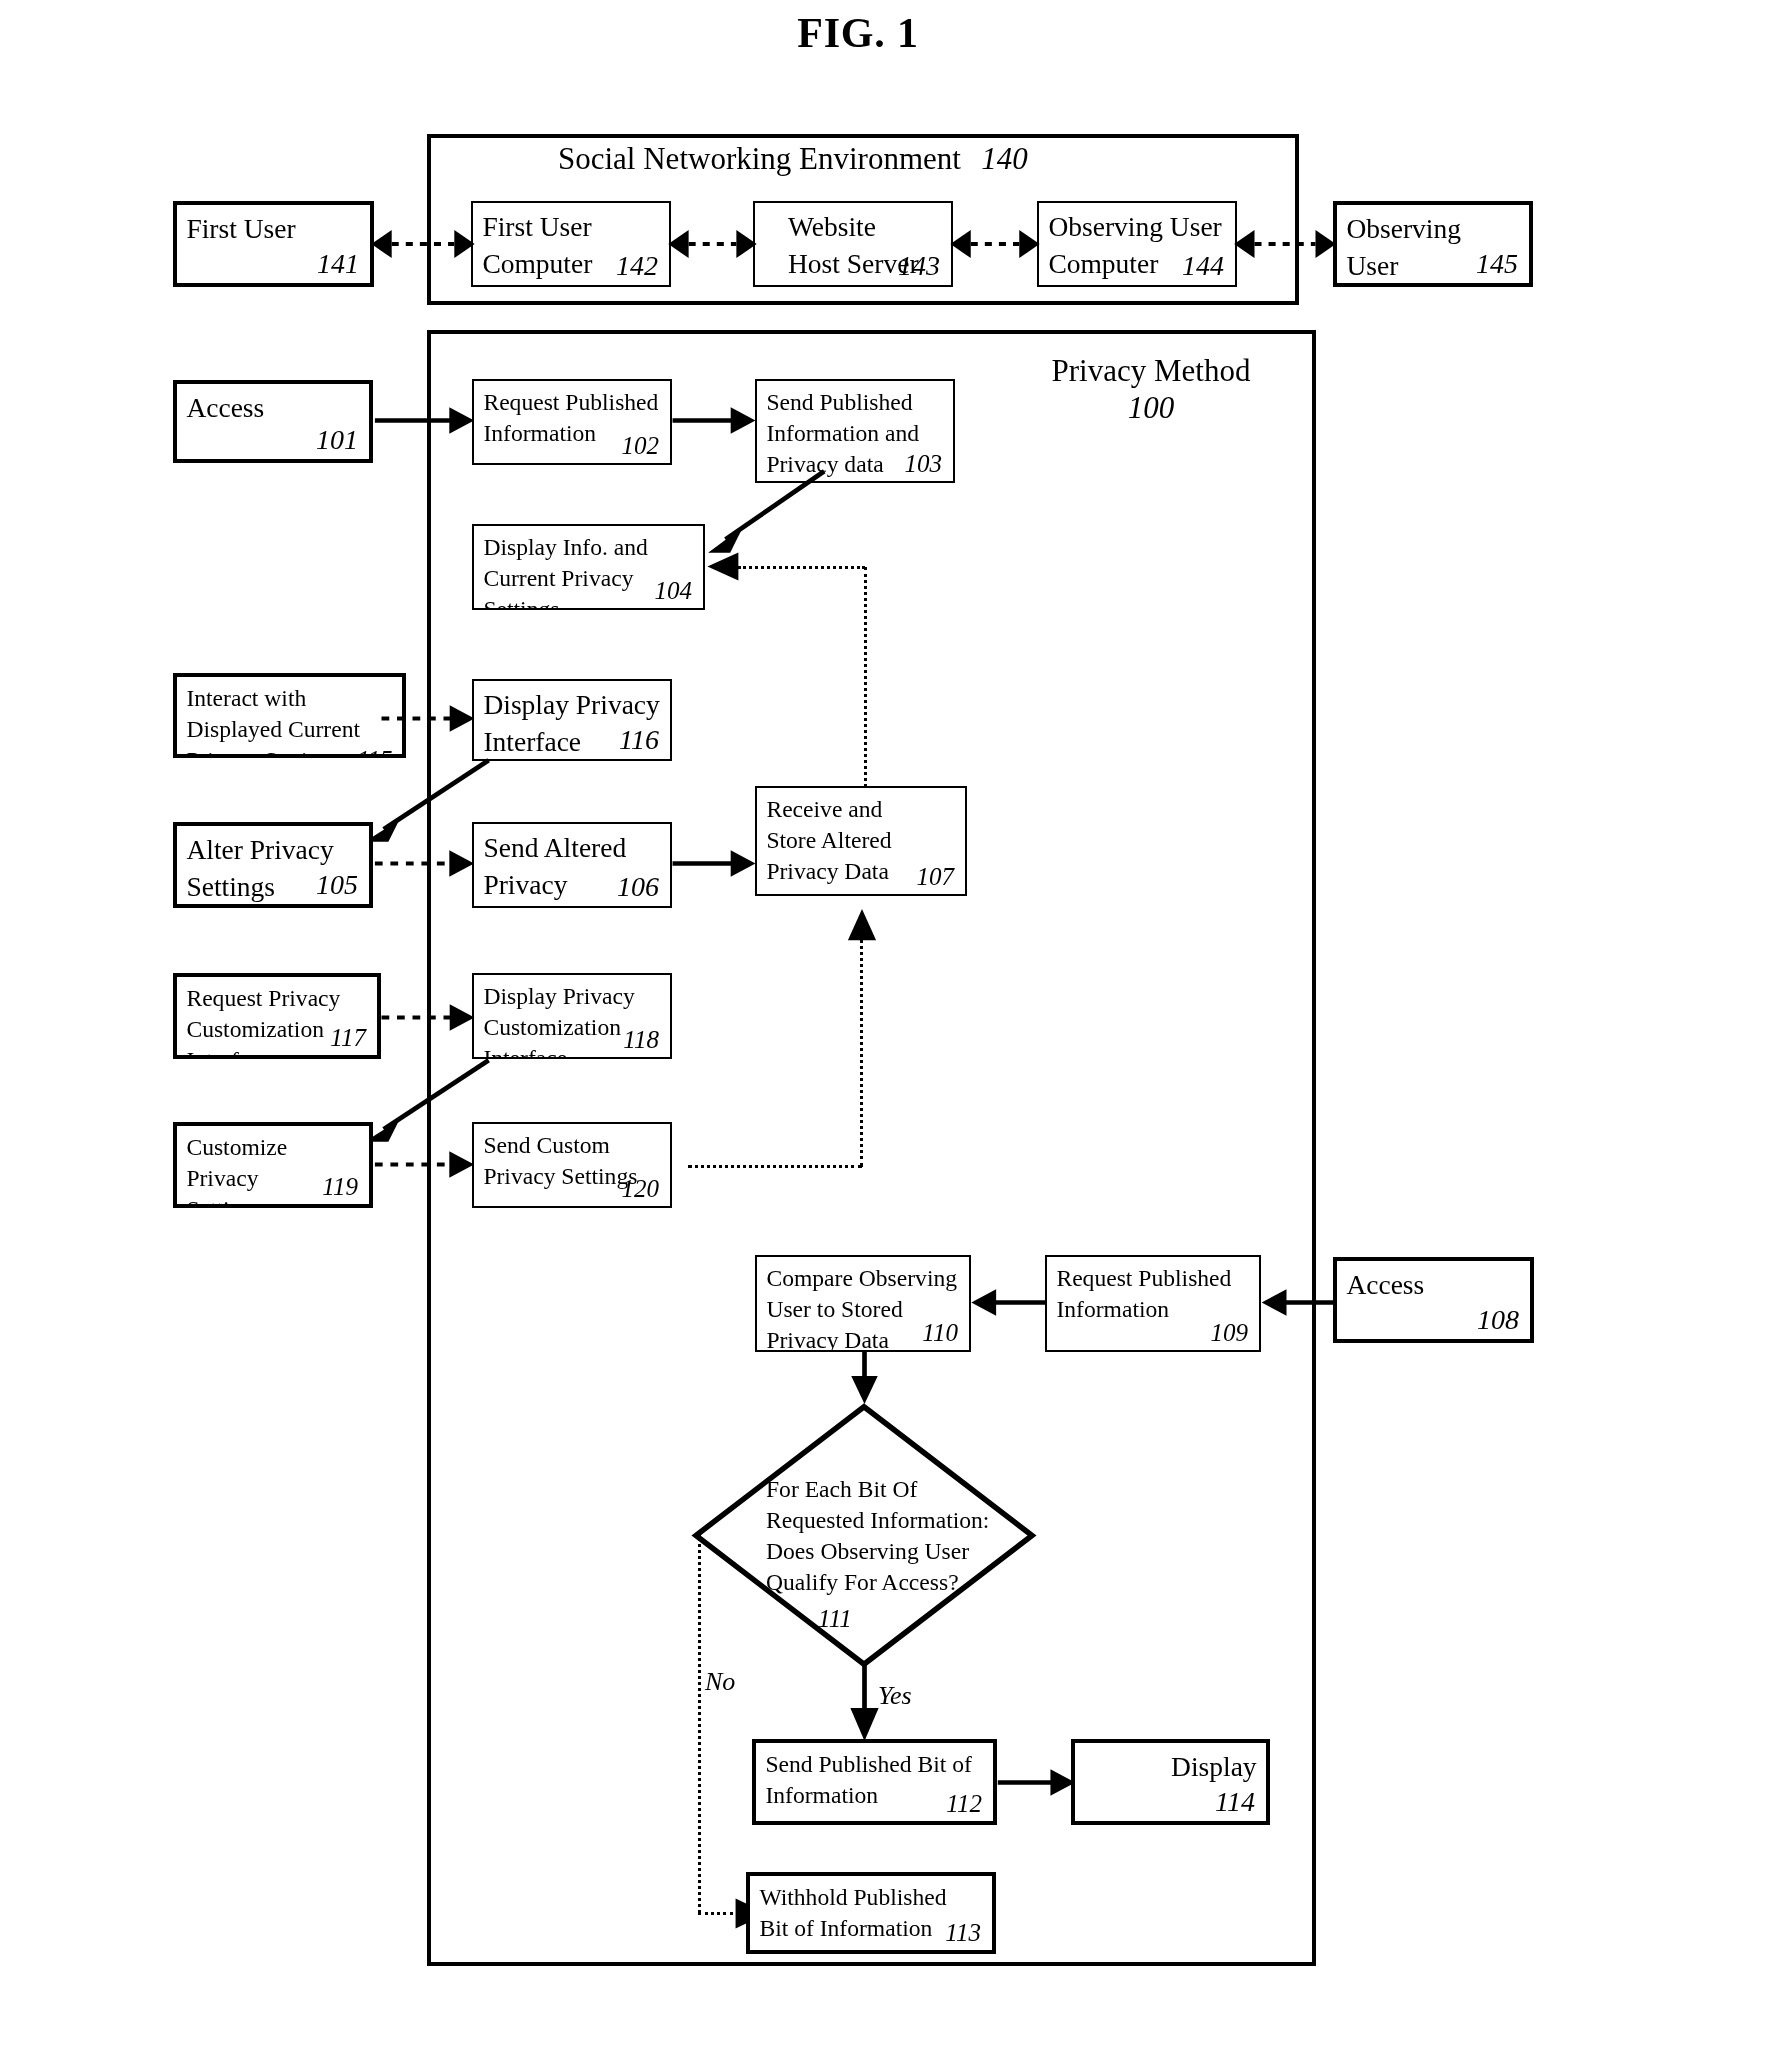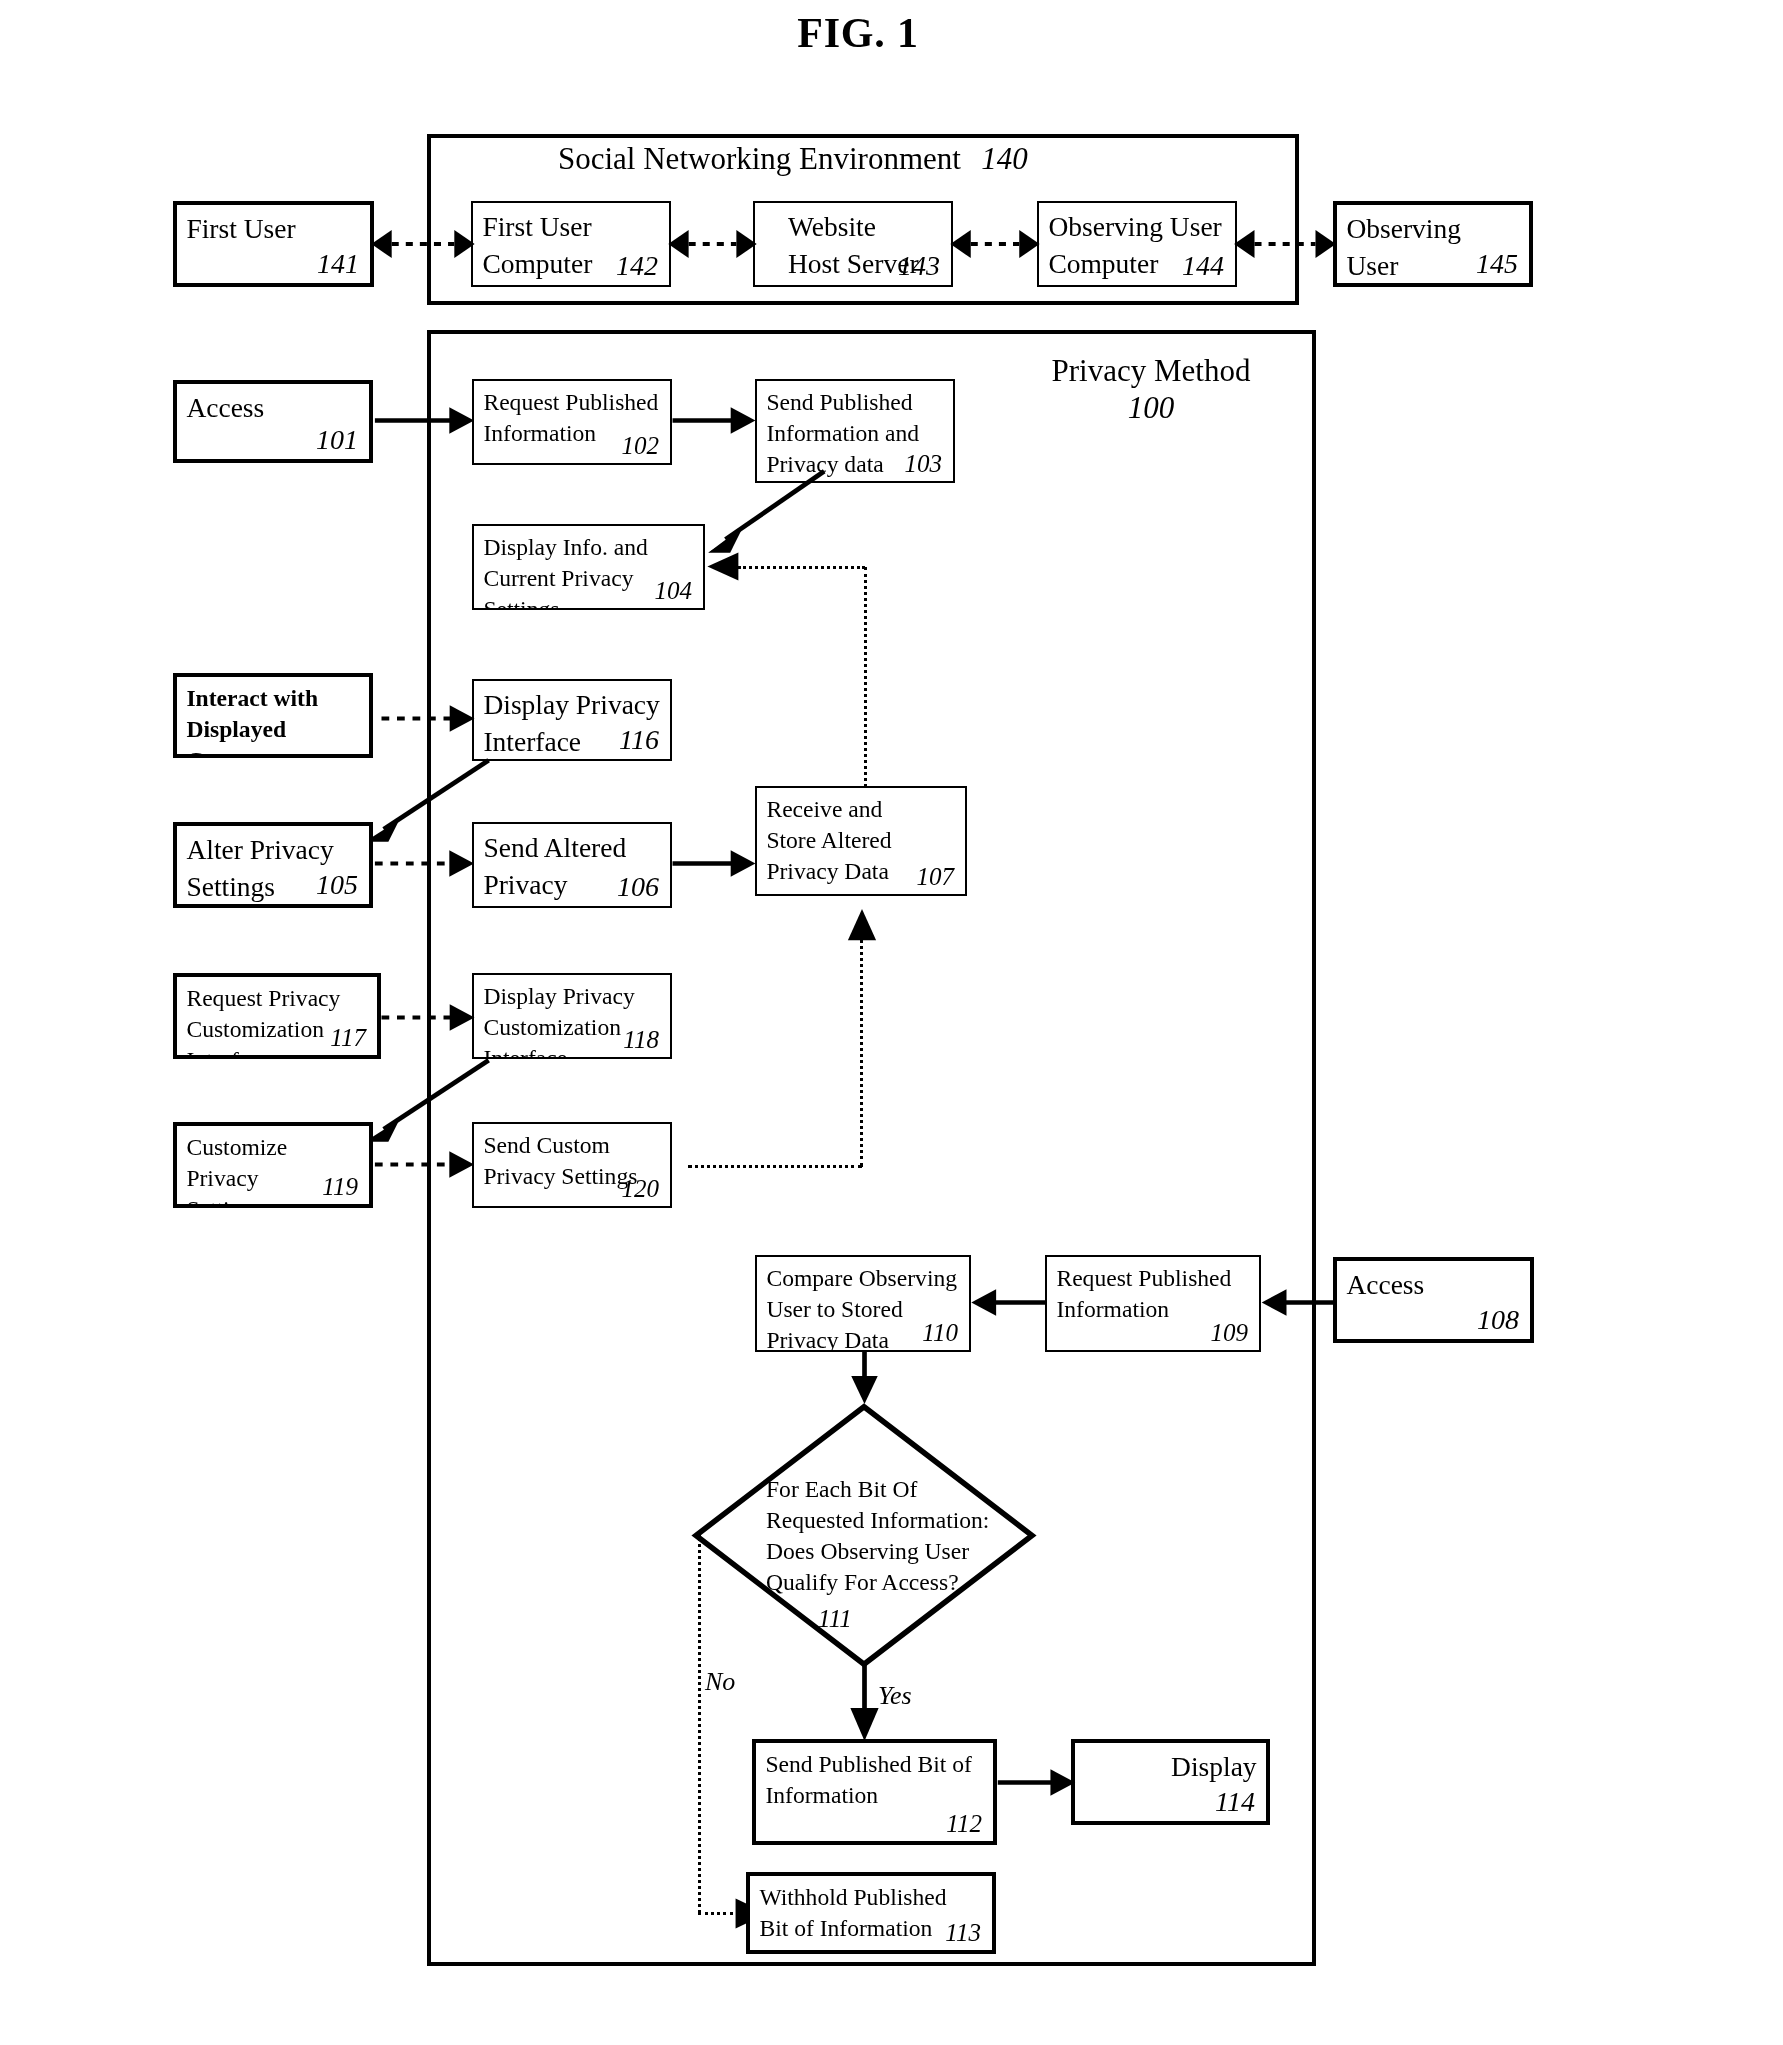--- a/index.html
+++ b/index.html
@@ -250,21 +250,21 @@
   </div>
 
   <div class="dotted-v" style="left:864px; top:567px; height:262px;"></div>
   <div class="dotted-h" style="left:738px; top:566px; width:127px;"></div>
   <div class="arrow" style="left:707px; top:551px;">
     <svg width="38" height="31" viewBox="0 0 48 40">
       <polygon points="0,20 40,2 40,38" fill="#000"></polygon>
     </svg>
   </div>
 
-  <div class="node thick" style="left:173px; top:673px; width:200px; height:85px;font-weight:bold;">
+  <div class="node thick" style="left:173px; top:673px; width:233px; height:85px;">
     <span class="txt">Interact with</span>
     <span class="txt">Displayed Current</span>
     <span class="lastline">
       <span class="txt">Privacy Setting</span>
       <span class="num inline">115</span>
     </span>
   </div>
 
   <div class="node big" style="left:472px; top:679px; width:200px; height:82px;">
     <span class="txt">Display Privacy</span>
@@ -434,21 +434,21 @@
   <div class="edge-label" style="left:705px; top:1667px;">No</div>
 
   <div class="arrow" style="left:847px; top:1664px;">
     <svg width="35" height="77" viewBox="0 0 44 98">
       <line x1="22" y1="0" x2="22" y2="62" stroke="#000" stroke-width="6"></line>
       <polygon points="22,98 4,56 40,56" fill="#000"></polygon>
     </svg>
   </div>
   <div class="edge-label" style="left:878px; top:1681px;">Yes</div>
 
-  <div class="node thick" style="left:752px; top:1739px; width:245px; height:106px;">
+  <div class="node thick" style="left:752px; top:1739px; width:245px; height:86px;">
     <span class="txt">Send Published Bit of</span>
     <span class="txt">Information</span>
     <span class="num">112</span>
   </div>
 
   <div class="node thick big" style="left:1071px; top:1739px; width:199px; height:86px;text-align:right;">
     <span class="txt">Display</span>
     <span class="num">114</span>
   </div>
 

